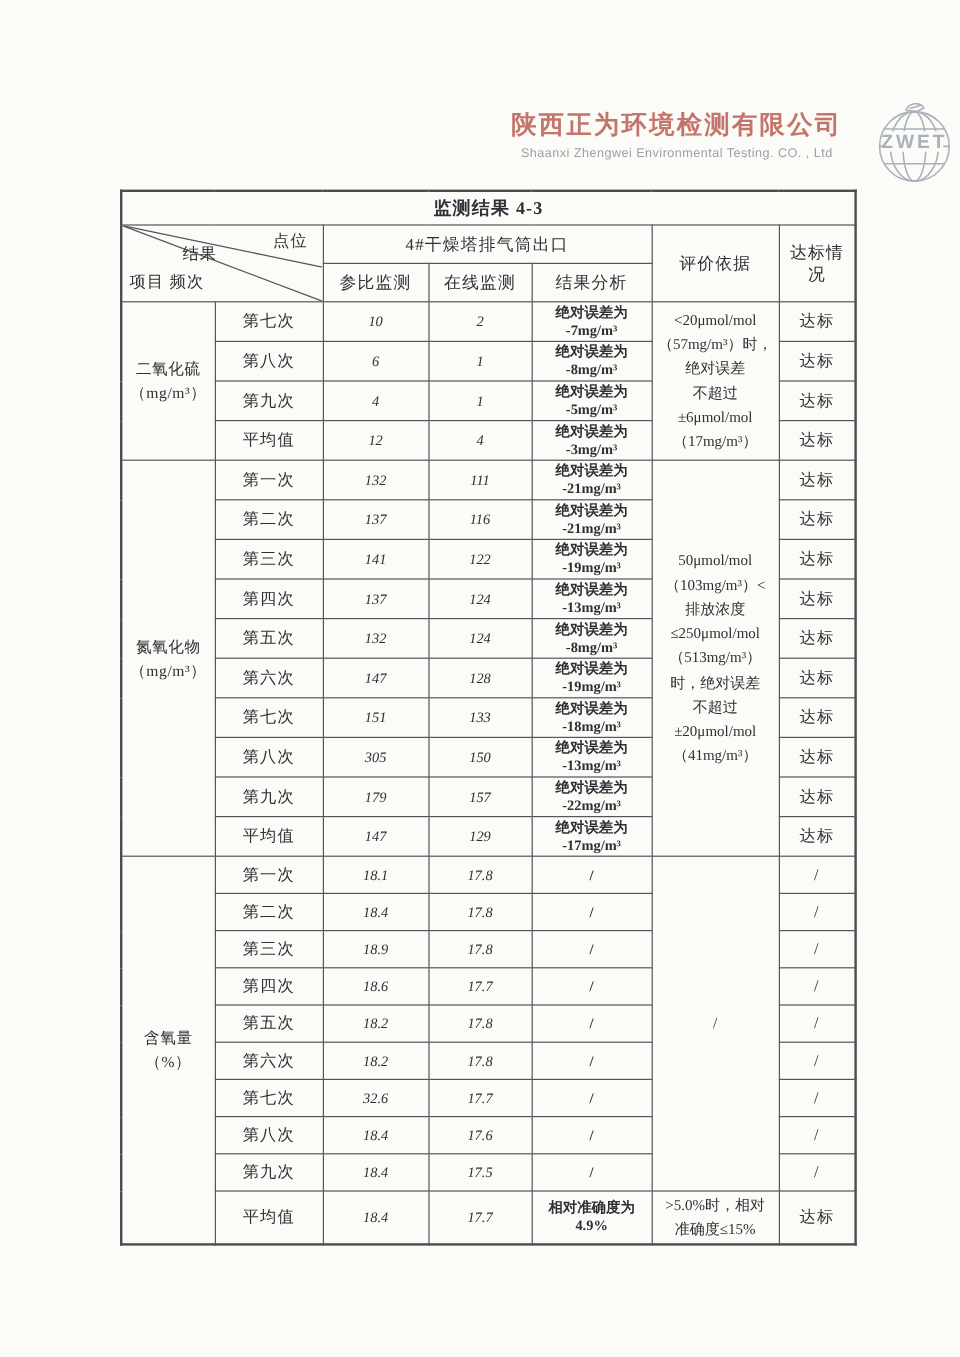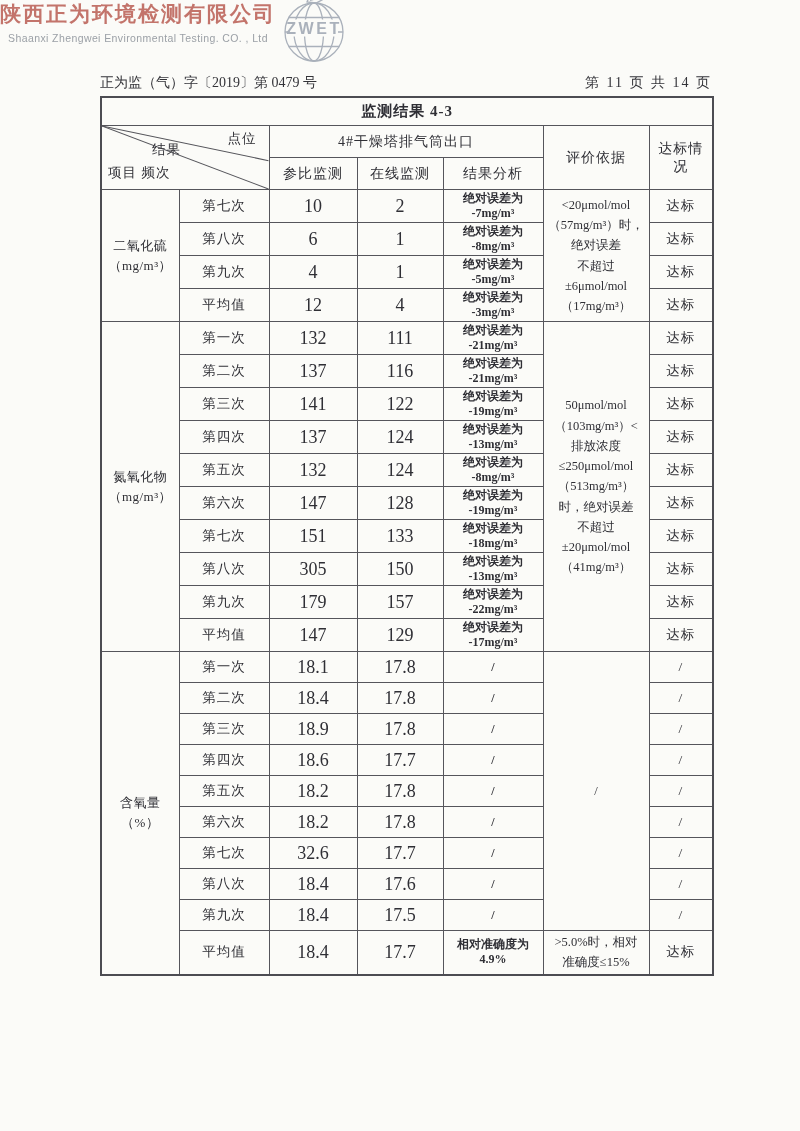--- a/index.html
+++ b/index.html
@@ -8,22 +8,22 @@
     background:#fbfbf8;
     font-family:"Liberation Serif","DejaVu Serif",serif;
     color:#2e2e34;
     position:relative;
     overflow:hidden;
   }
   .page{position:relative;width:800px;height:1131px;}
 
   
   .brand{
-    display:flex;align-items:flex-start;justify-content:flex-start;
-    
+    display:flex;align-items:flex-start;justify-content:flex-end;
+    padding-top:90px;gap:22px;
   }
   .brand-text{text-align:center;}
   .company-cn{
     font-size:21px;font-weight:bold;letter-spacing:2px;
     color:#c3746b;
     font-family:"Liberation Sans","DejaVu Sans",sans-serif;
     white-space:nowrap;
   }
   .company-en{
     margin-top:4px;
@@ -74,21 +74,21 @@
   tr.h-cap td{height:25px;}
   tr.h-head td{height:29px;}
   tr.sec0 td{height:29px;}
   tr.sec1 td{height:28px;}
   tr.sec2 td{height:28px;}
 
   .cap{font-size:15px;font-weight:bold;letter-spacing:1px;}
   .th{font-size:14px;letter-spacing:1px;}
   .item{font-size:13px;line-height:1.5;letter-spacing:0.5px;}
   .freq{font-size:13.5px;letter-spacing:1px;}
-  .val{font-size:18px;}
+  .val{font-size:12px;font-style:italic;}
   .ana{font-size:12px;line-height:1.25;font-weight:bold;}
   .crit{font-size:12.5px;line-height:1.62;margin-left:40px;}
   .comp{font-size:13.5px;letter-spacing:1px;}
 
   
   .corner{position:relative;padding:0;}
   .corner svg{position:absolute;left:0;top:0;width:100%;height:100%;}
   .corner span{
     position:absolute;font-size:13.5px;letter-spacing:1px;white-space:nowrap;
   }
@@ -116,24 +116,20 @@
         <line x1="12.5" y1="52.5" x2="63.5" y2="52.5"></line>
         <path d="M31,8 C33,1.5 43,0.5 46,6 L40,9 Z"></path>
         <path d="M34,6.5 L44,3.5"></path>
       </g>
       <rect x="14" y="25.5" width="48" height="17" fill="#fbfbf8"></rect>
       <text x="38" y="39.5" text-anchor="middle" font-size="16" font-weight="bold" letter-spacing="2.5" fill="#aab1bb" font-family="Liberation Sans, DejaVu Sans, sans-serif">ZWET</text>
     </svg>
   </header>
 
 
-  <div class="doc-row">
-    <span class="doc-number">正为监（气）字〔2019〕第 0479 号</span>
-    <span class="page-info">第 11 页 共 14 页</span>
-  </div>
 
   <table id="result-table">
     <colgroup>
       <col style="width:78px">
         <col style="width:90px">
         <col style="width:88px">
       <col style="width:86px">
         <col style="width:100px">
         <col style="width:106px">
         <col style="width:64px">

